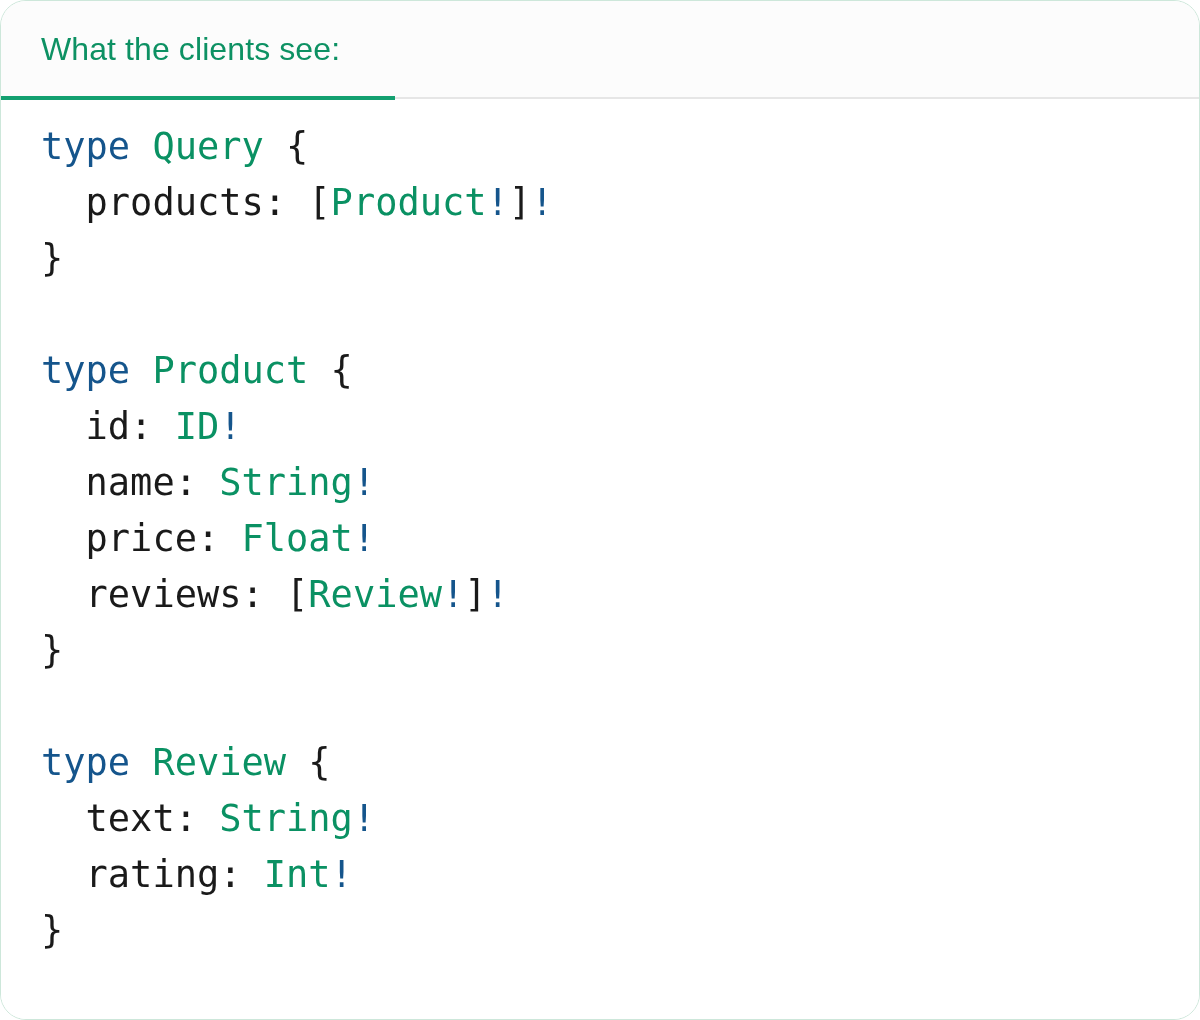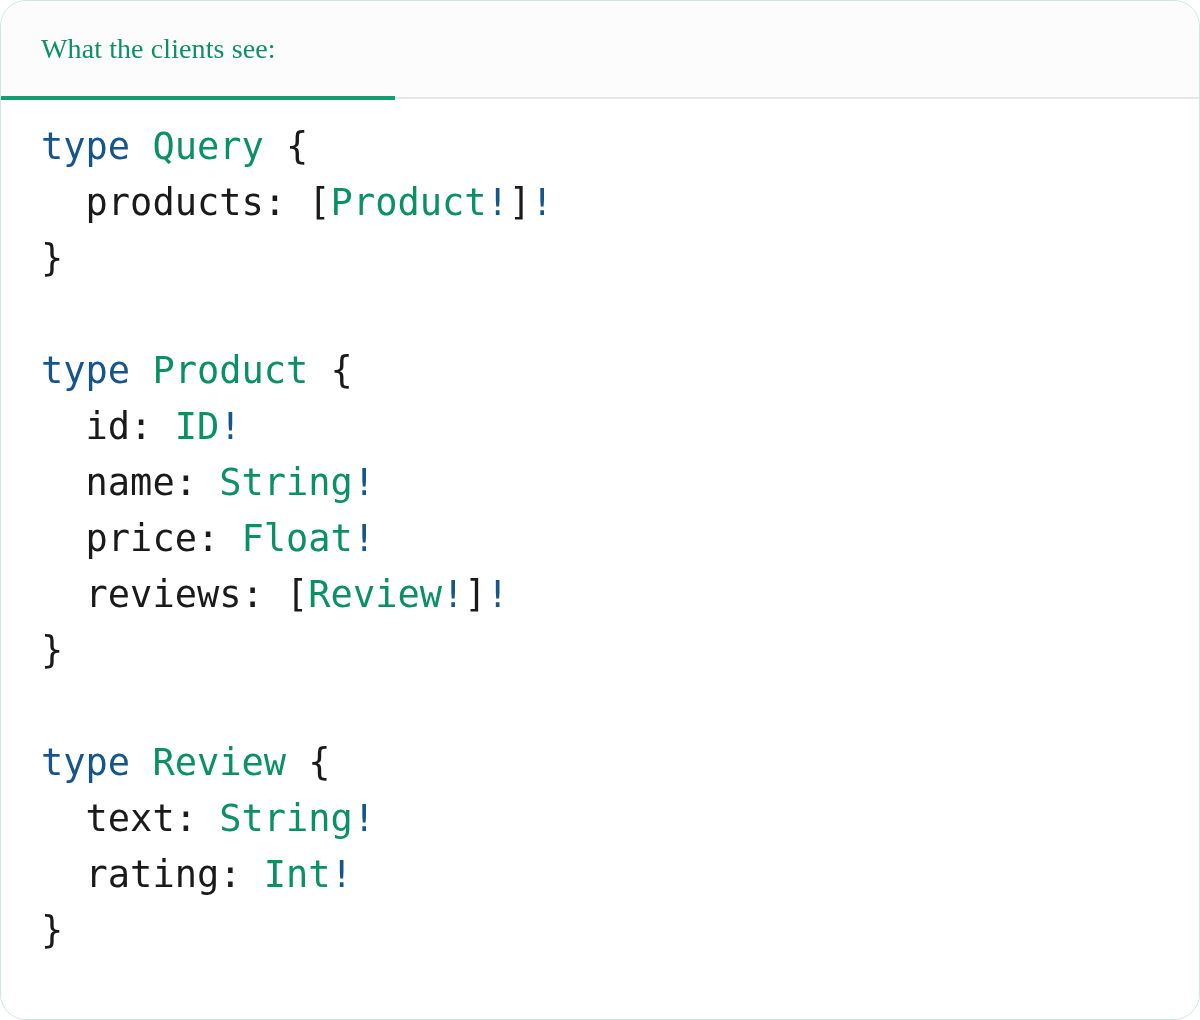--- a/index.html
+++ b/index.html
@@ -42,22 +42,22 @@
     height: 98px;
     display: flex;
     align-items: center;
     padding: 0 0 0 40px;
     min-width: 394px;
     cursor: pointer;
     user-select: none;
   }
 
   .tab-label {
-    font-family: Liberation Serif, serif;
-    font-size: 28px;
+    font-family: Liberation Sans, sans-serif;
+    font-size: 32px;
     font-weight: 400;
     letter-spacing: 0.1px;
     color: #0d9163;
     line-height: 1;
     white-space: nowrap;
   }
 
   .tab.active::after {
     content: "";
     position: absolute;

